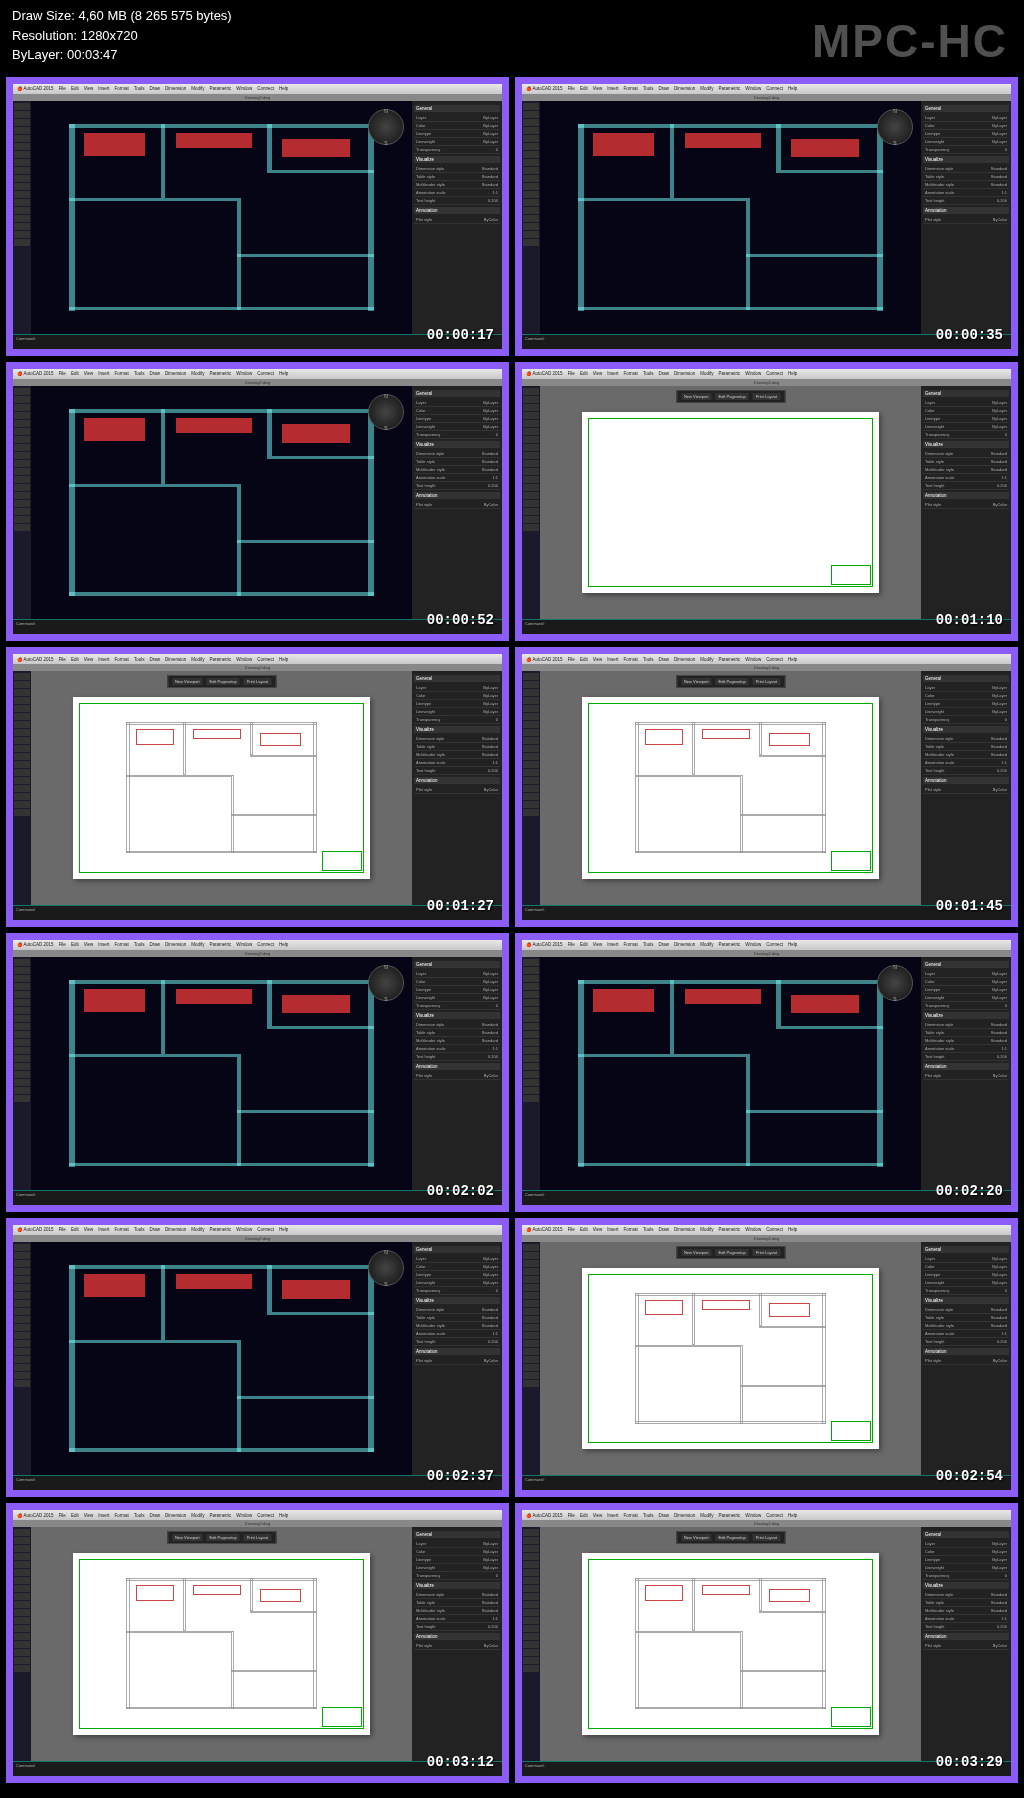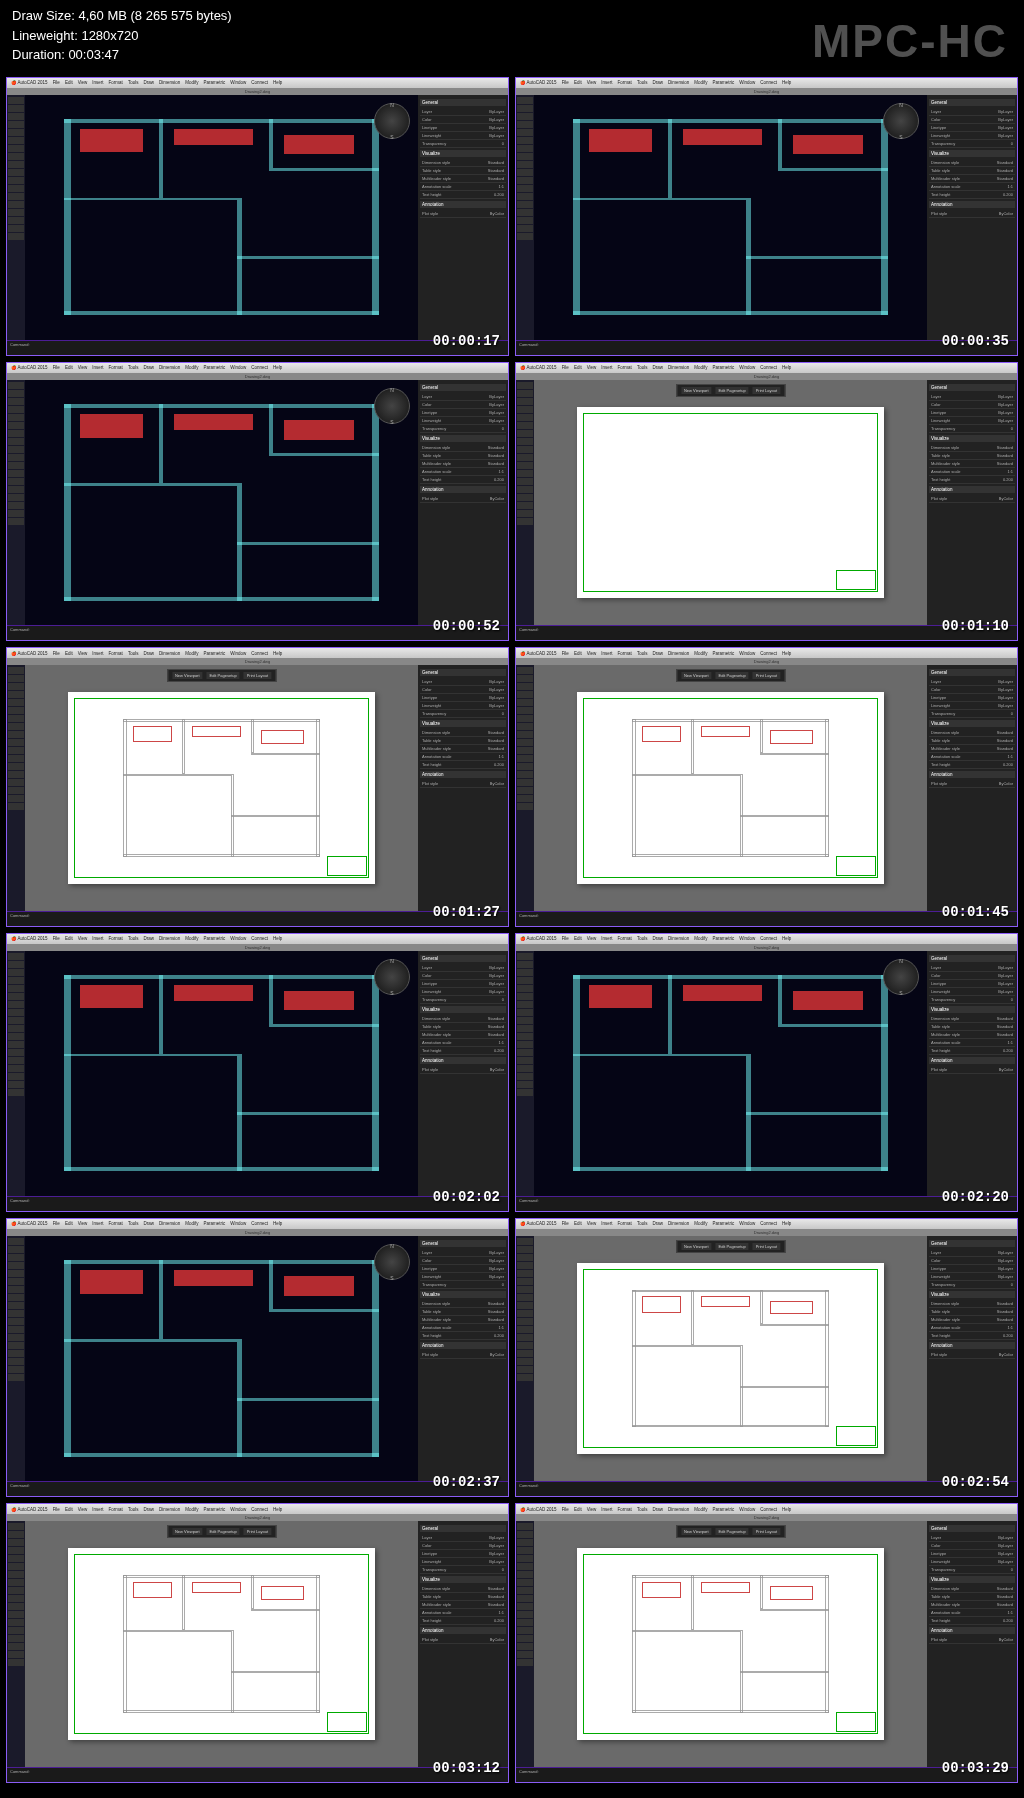--- a/index.html
+++ b/index.html
@@ -2,21 +2,21 @@
 <html><head>
 <meta charset="utf-8">
 <style>
 * { margin: 0; padding: 0; box-sizing: border-box; }
 body { width: 1024px; height: 1798px; background: #000; font-family: Arial, sans-serif; color: #fff; overflow: hidden; }
 .container { width: 100%; height: 100%; position: relative; }
 .header { padding: 6px 12px; font-size: 13px; line-height: 1.5; }
 .header .label { display: inline; }
 .mpc-logo { position: absolute; top: 14px; right: 16px; font-size: 46px; font-weight: bold; color: rgba(200,200,200,0.4); letter-spacing: 2px; }
 .grid { display: grid; grid-template-columns: 1fr 1fr; grid-template-rows: repeat(6, 1fr); gap: 6px; padding: 6px; height: calc(100% - 80px); }
-.thumb { background: #4c1d95; border: 1px solid #8b5cf6; position: relative; overflow: hidden; }
+.thumb { background: #0f766e; border: 7px solid #8b5cf6; position: relative; overflow: hidden; }
 .thumb-menubar { background: linear-gradient(#e8e8e8, #c8c8c8); height: 10px; font-size: 4.5px; color: #222; padding: 1px 4px; white-space: nowrap; display: flex; align-items: center; gap: 3px; }
 .thumb-menubar span { margin-right: 2px; }
 .thumb-tabbar { background: #888; height: 7px; font-size: 4px; color: #333; text-align: center; padding-top: 1px; }
 .thumb-body { position: relative; height: calc(100% - 32px); display: flex; }
 .tool-left { width: 18px; background: #1a1a2a; display: flex; flex-direction: column; gap: 1px; padding: 2px 1px; }
 .tool-left .ti { width: 100%; height: 7px; background: #333; }
 .canvas { flex: 1; background: #050515; position: relative; }
 .canvas-dark { background: #050515; }
 .canvas-gray { background: #6a6a6a; display: flex; align-items: center; justify-content: center; }
 .paper { background: #fff; width: 78%; height: 78%; position: relative; box-shadow: 2px 2px 5px rgba(0,0,0,0.4); }
@@ -39,22 +39,22 @@
 .mini-plan { position: absolute; inset: 14% 18%; }
 .mp-wall { position: absolute; border: 0.7px solid rgba(150,150,150,0.8); }
 .mp-red { position: absolute; border: 0.7px solid rgba(200,50,50,0.9); }
 </style>
 </head>
 <body>
 
 <div class="container">
   <div class="header">
     <div><span class="label">Draw Size:</span> <span>4,60 MB (8 265 575 bytes)</span></div>
-    <div><span class="label">Lineweight:</span> <span>1280x720</span></div>
-    <div><span class="label">Duration:</span> <span>00:03:47</span></div>
+    <div><span class="label">Resolution:</span> <span>1280x720</span></div>
+    <div><span class="label">ByLayer:</span> <span>00:03:47</span></div>
   </div>
   <div class="mpc-logo">MPC-HC</div>
 
   <div class="grid">
       <div class="thumb">
         <div class="thumb-menubar">
           <span>🍎 AutoCAD 2015</span>
           <span>File</span>
           <span>Edit</span>
           <span>View</span>

